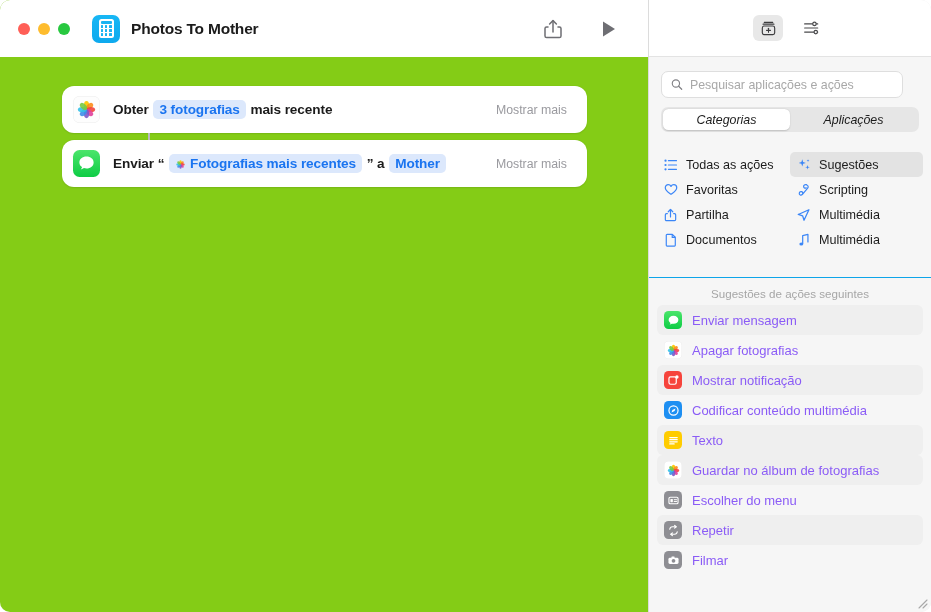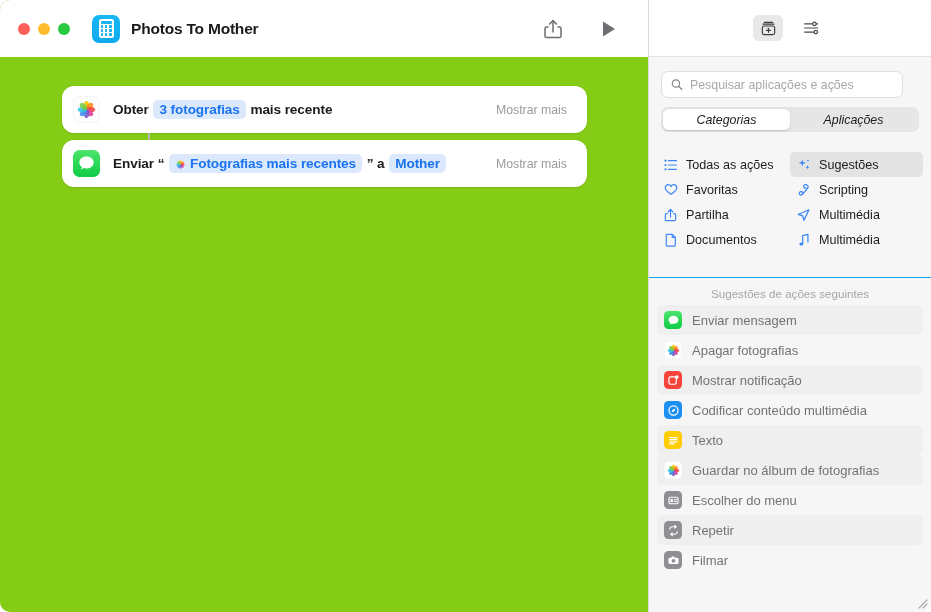--- a/index.html
+++ b/index.html
@@ -185,21 +185,21 @@
 
   .sugg-head {
     text-align:center;
     font-size:11.6px; color:#A6A6A6;
     padding:9px 0 5px 0;
   }
   .sugg-list { flex:1; overflow:hidden; padding:0 8px; }
   .sugg-row {
     display:flex; align-items:center; gap:10px;
     height:30px; border-radius:6px; padding:0 7px;
-    font-size:13px; color:#737373;
+    font-size:13px; color:#8b5cf6;
   }
   .sugg-row.alt { background:#EFEFEF; }
   .s-ico {
     width:18px; height:18px; border-radius:4.5px; flex:0 0 auto;
     display:flex; align-items:center; justify-content:center; overflow:hidden;
   }
   .resize-grip { position:absolute; right:3px; bottom:3px; width:12px; height:12px; }
 </style>
 </head>
 <body>

